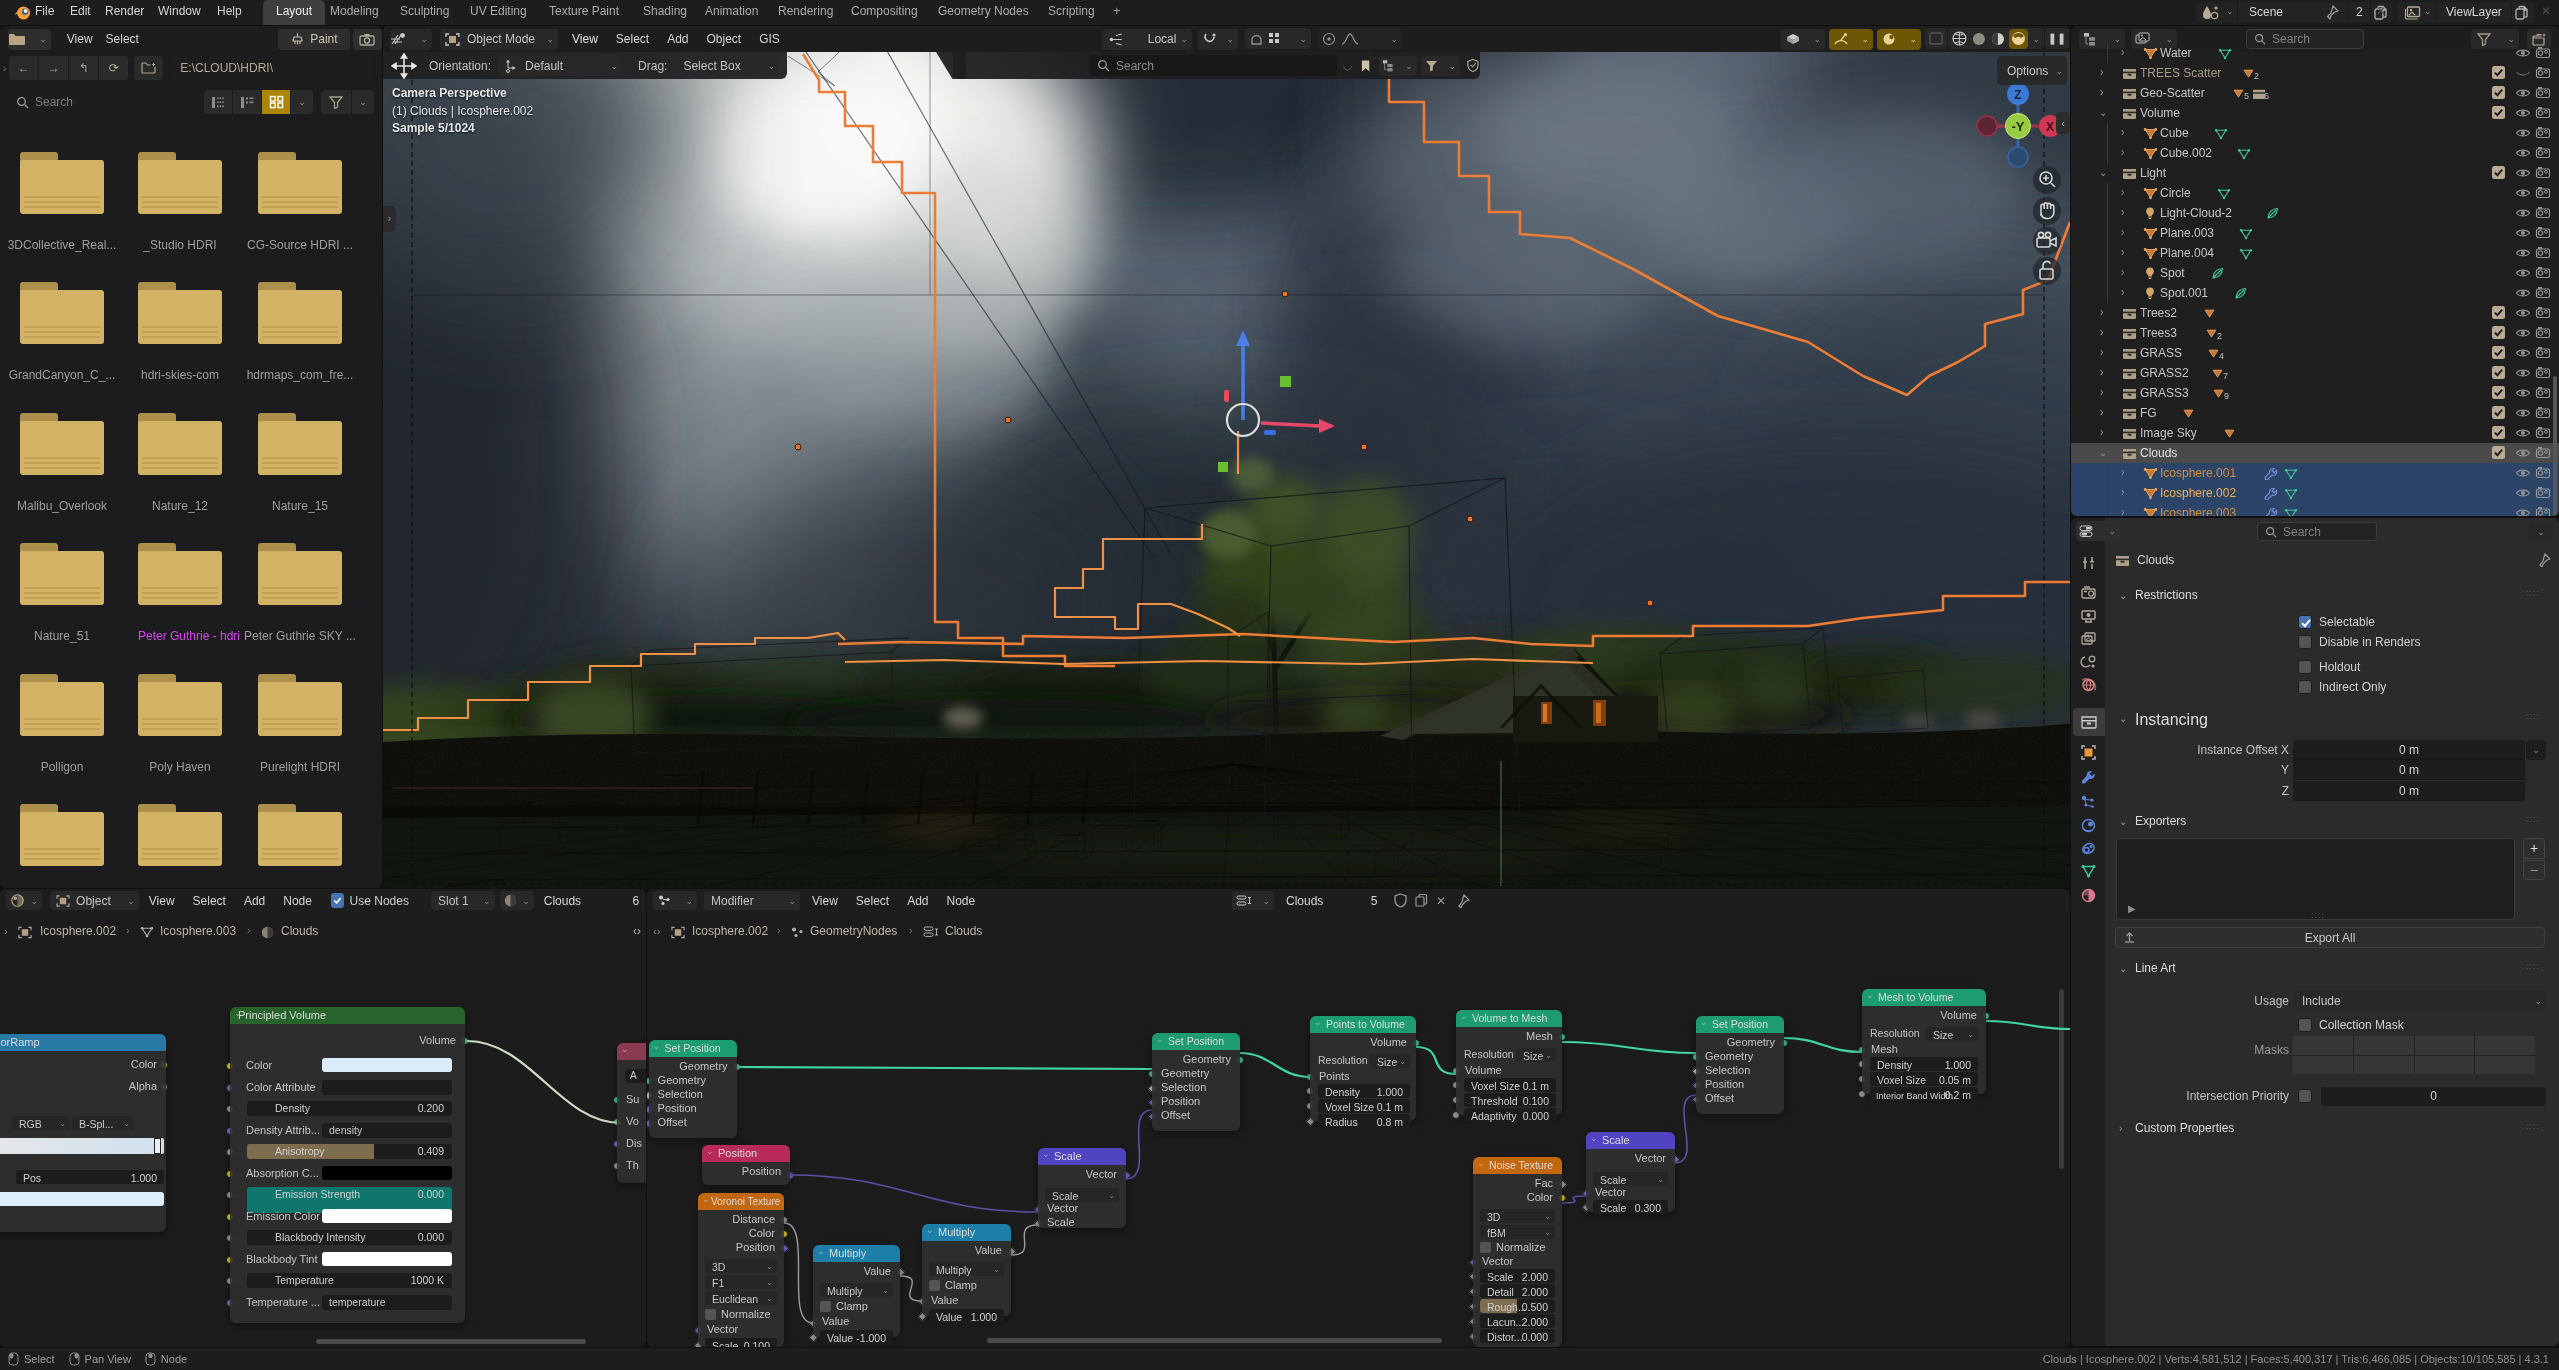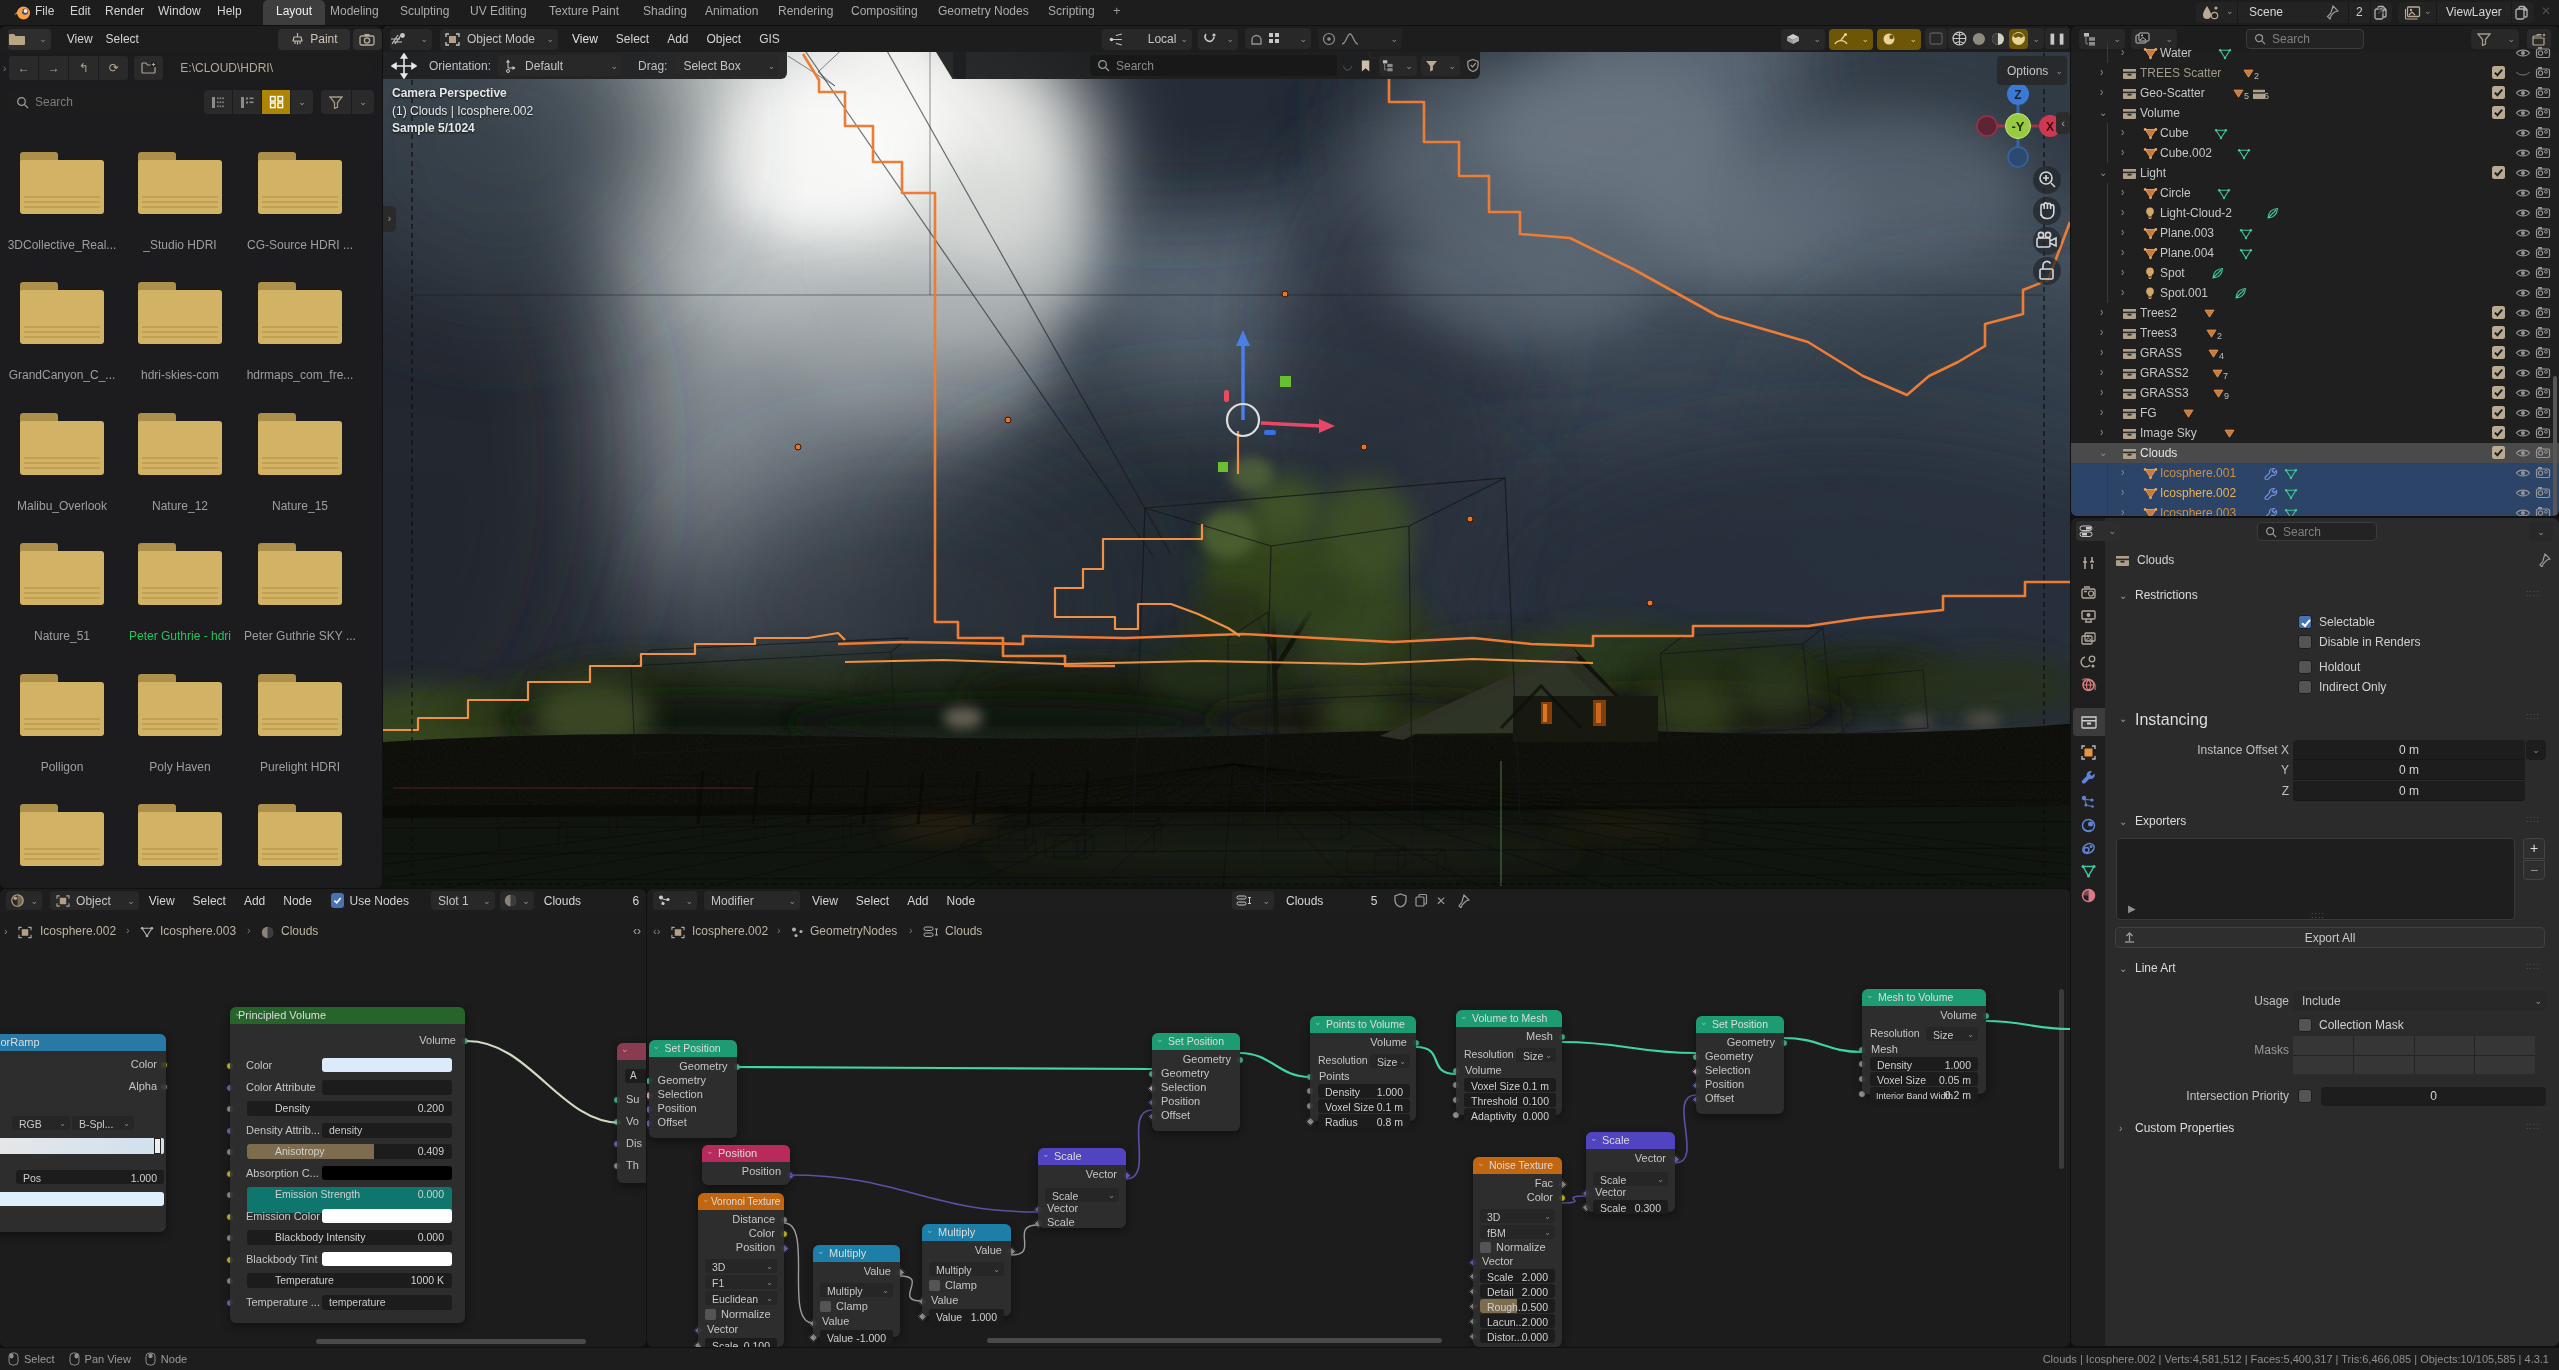--- a/index.html
+++ b/index.html
@@ -249,21 +249,21 @@
 <div class="abs" style="left:4px;top:54px;width:76px;height:2px;background:#bfa055"></div>
 </div>
       <div class="abs" style="left:2px;top:603px;width:120px;text-align:center;color:#9e9e9e;font-size:12px;white-space:nowrap;overflow:hidden">Nature_51</div>
       <div class="abs" style="left:138px;top:517px;width:84px;height:62px">
 <div class="abs" style="left:0;top:0;width:38px;height:12px;background:#ab8f4b;border-radius:3px 3px 0 0"></div>
 <div class="abs" style="left:0;top:8px;width:84px;height:54px;background:#d2b365;border-radius:2px 3px 3px 3px"></div>
 <div class="abs" style="left:4px;top:44px;width:76px;height:2px;background:#bfa055"></div>
 <div class="abs" style="left:4px;top:49px;width:76px;height:2px;background:#bfa055"></div>
 <div class="abs" style="left:4px;top:54px;width:76px;height:2px;background:#bfa055"></div>
 </div>
-      <div class="abs" style="left:120px;top:603px;width:120px;text-align:center;color:#22c55e;font-size:12px;white-space:nowrap;overflow:hidden">Peter Guthrie - hdri</div>
+      <div class="abs" style="left:120px;top:603px;width:120px;text-align:right;color:#d946ef;font-size:12px;white-space:nowrap;overflow:hidden">Peter Guthrie - hdri</div>
       <div class="abs" style="left:258px;top:517px;width:84px;height:62px">
 <div class="abs" style="left:0;top:0;width:38px;height:12px;background:#ab8f4b;border-radius:3px 3px 0 0"></div>
 <div class="abs" style="left:0;top:8px;width:84px;height:54px;background:#d2b365;border-radius:2px 3px 3px 3px"></div>
 <div class="abs" style="left:4px;top:44px;width:76px;height:2px;background:#bfa055"></div>
 <div class="abs" style="left:4px;top:49px;width:76px;height:2px;background:#bfa055"></div>
 <div class="abs" style="left:4px;top:54px;width:76px;height:2px;background:#bfa055"></div>
 </div>
       <div class="abs" style="left:240px;top:603px;width:120px;text-align:center;color:#9e9e9e;font-size:12px;white-space:nowrap;overflow:hidden">Peter Guthrie SKY ...</div>
       <div class="abs" style="left:20px;top:648px;width:84px;height:62px">
 <div class="abs" style="left:0;top:0;width:38px;height:12px;background:#ab8f4b;border-radius:3px 3px 0 0"></div>

